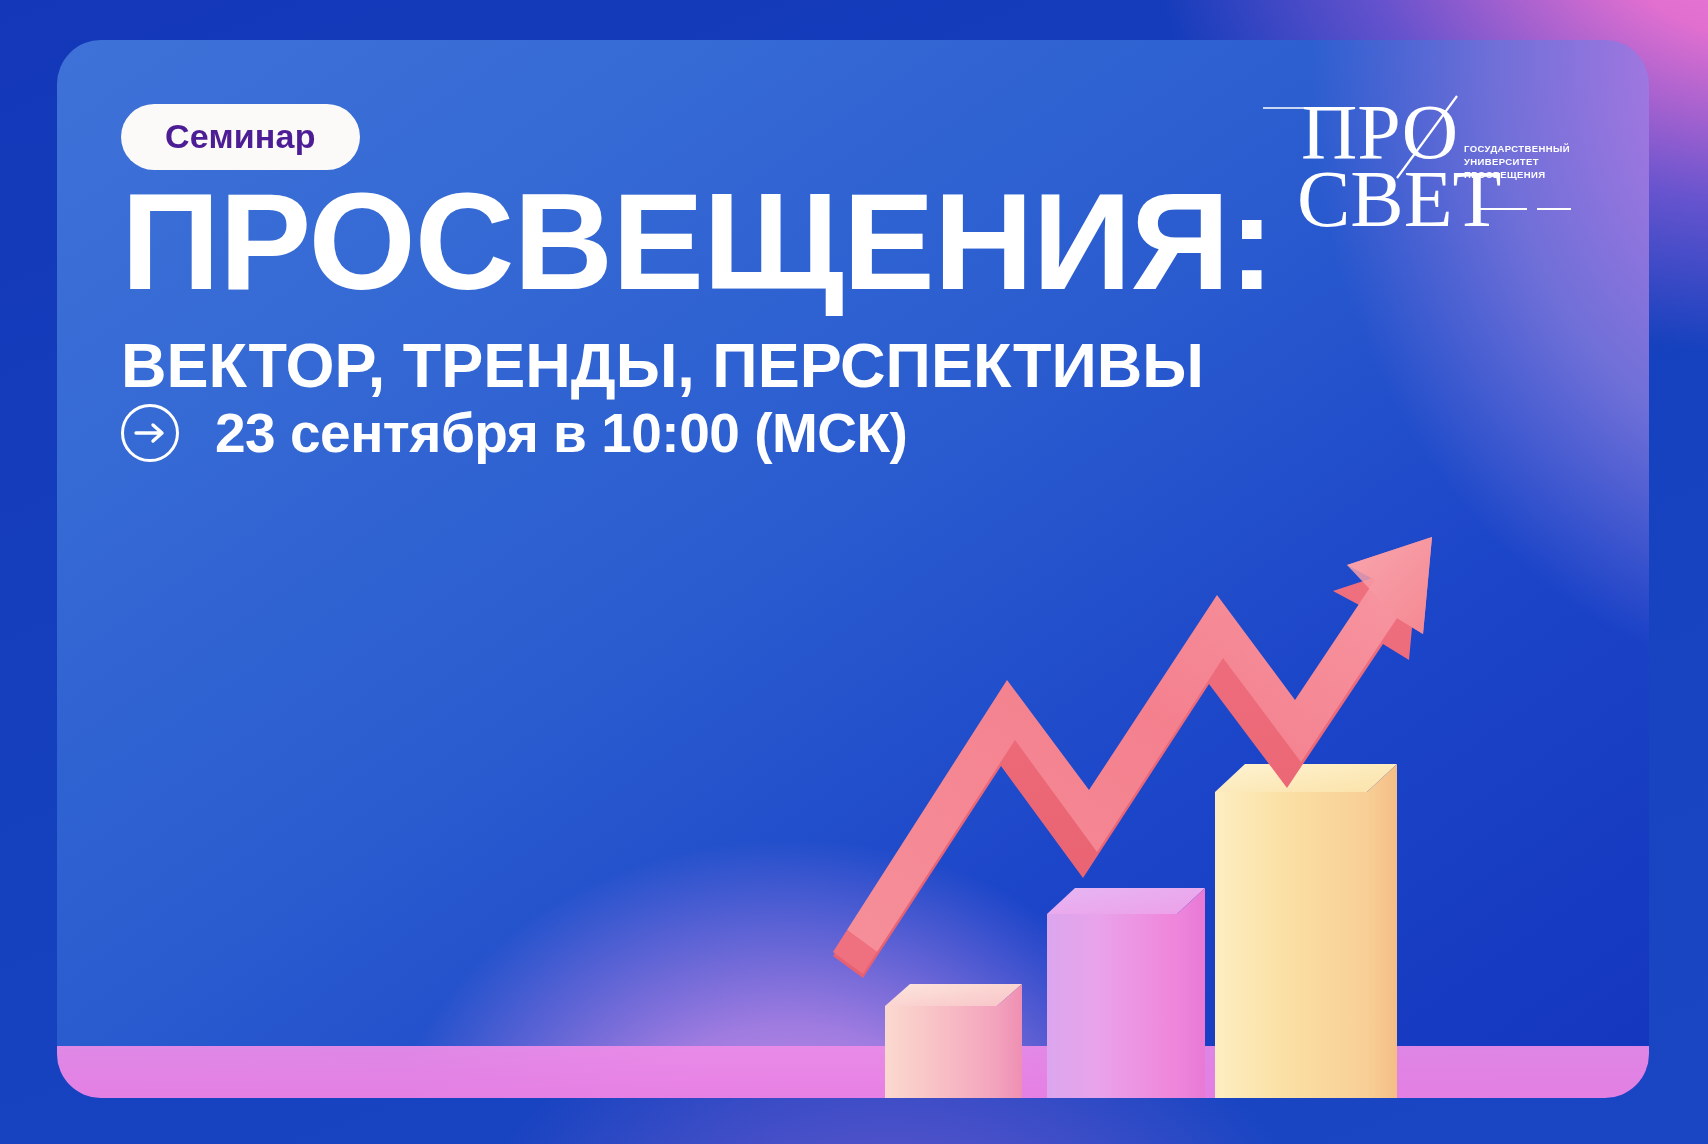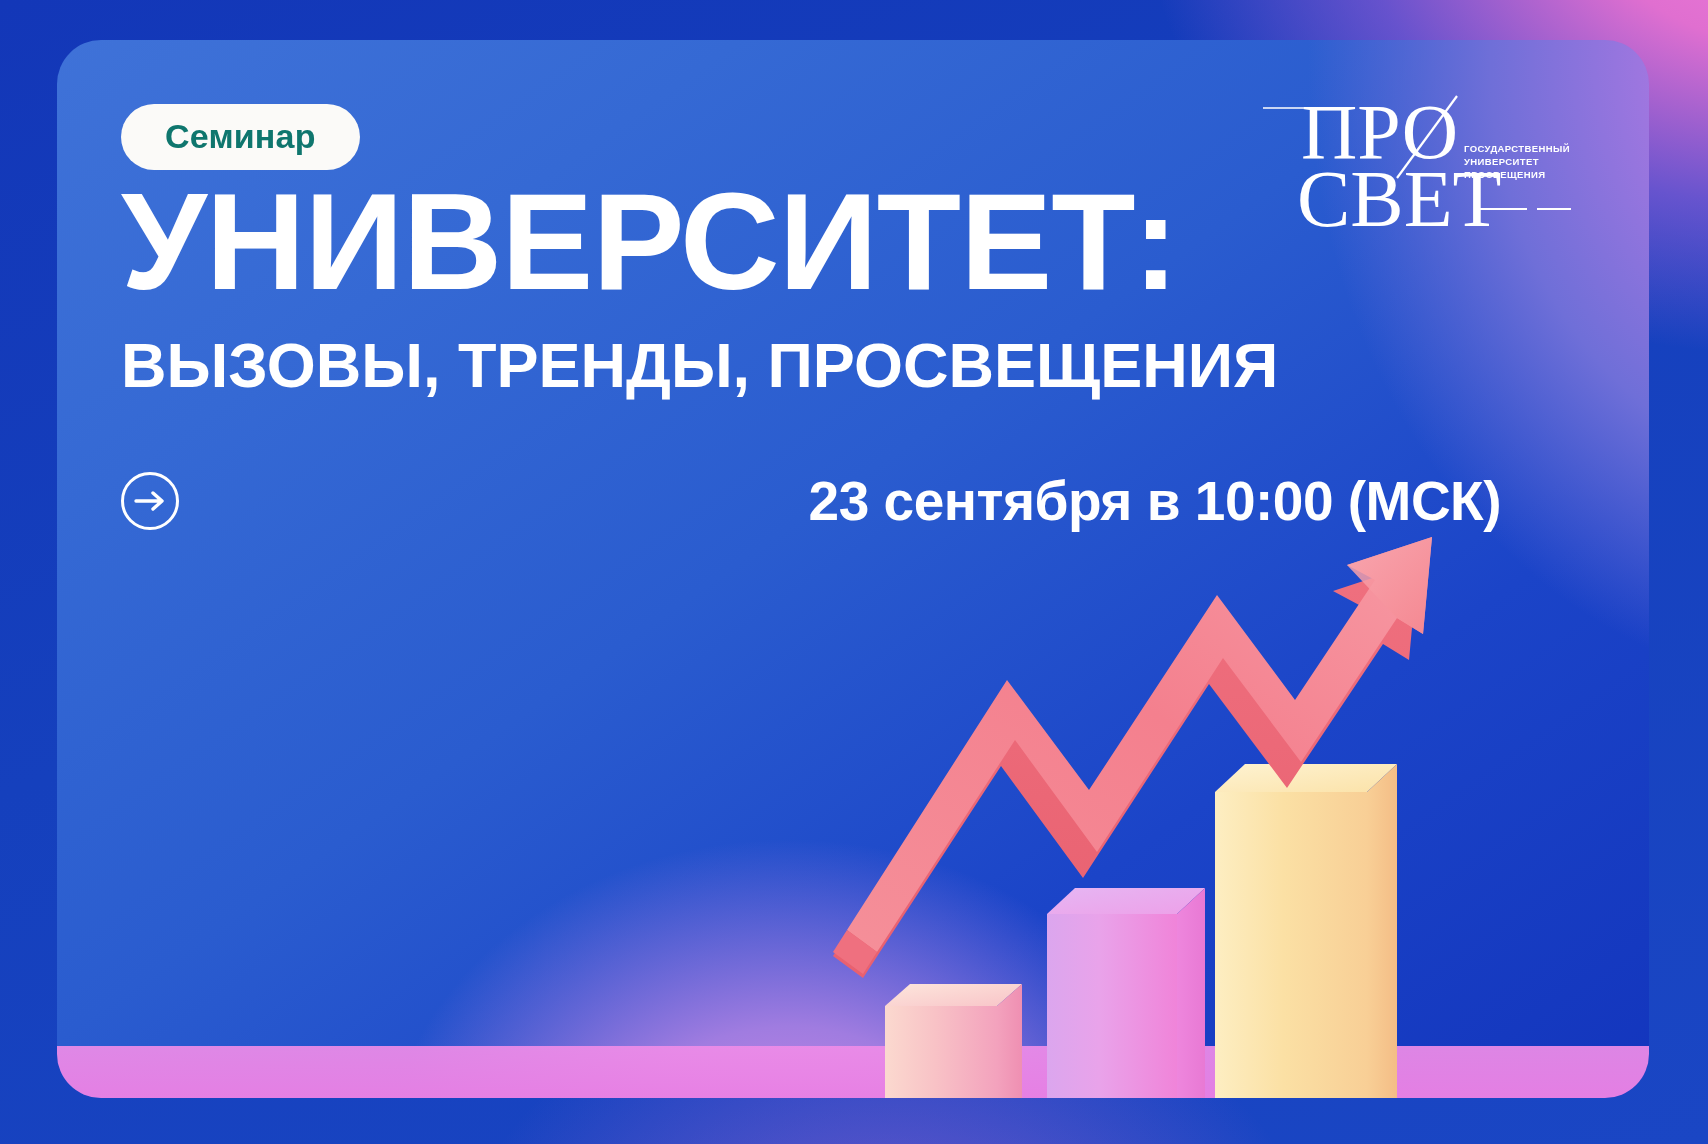--- a/index.html
+++ b/index.html
@@ -45,21 +45,21 @@
     left:0; right:0; bottom:0; height:52px;
     background:linear-gradient(180deg, rgba(238,140,232,0.92) 0%, rgba(232,128,228,0.98) 100%);
   }
 
   
   .content { position:absolute; left:64px; top:64px; width:1380px; z-index:6; }
 
   .badge {
     display:inline-block;
     background:#fbfaf8;
-    color:#0f766e;
+    color:#4c1d95;
     font-size:34px;
     font-weight:bold;
     letter-spacing:0.2px;
     padding:15px 44px 17px;
     border-radius:40px;
     line-height:1;
   }
 
   .title-1, .title-2 {
     color:#ffffff;
@@ -74,23 +74,21 @@
     color:#ffffff;
     font-weight:bold;
     font-size:63px;
     letter-spacing:0px;
     margin-top:20px;
     white-space:nowrap;
   }
 
   .datewrap {
     display:flex; align-items:center;
-    gap:26px;
-    margin-top:68px;
-    justify-content:space-between;
+    gap:36px;
   }
   .arrow-circle {
     width:58px; height:58px; flex:0 0 58px;
     border:3.5px solid #ffffff;
     border-radius:50%;
     display:flex; align-items:center; justify-content:center;
   }
   .date-text {
     color:#ffffff; font-weight:bold; font-size:55px;
     letter-spacing:-0.5px; white-space:nowrap;
@@ -237,22 +235,22 @@
 
           <path d="M 790 890 L 820 912 L 806 934 L 776 912 Z" fill="#ef707f"></path>
         </g>
       </svg>
     </div>
 
     <div class="floor"></div>
 
     <div class="content">
       <div class="badge">Семинар</div>
-      <div class="title-2">УНИВЕРСИТЕТ:</div>
-      <div class="subtitle">ВЫЗОВЫ, ТРЕНДЫ, ПРОСВЕЩЕНИЯ</div>
+      <div class="title-2">ПРОСВЕЩЕНИЯ:</div>
+      <div class="subtitle">ВЕКТОР, ТРЕНДЫ, ПЕРСПЕКТИВЫ</div>
 
       <div class="datewrap">
         <span class="arrow-circle">
           <svg width="32" height="22" viewBox="0 0 32 22" xmlns="http://www.w3.org/2000/svg">
             <path d="M2 11 H27 M19 3 L28 11 L19 19" fill="none" stroke="#ffffff" stroke-width="3.4" stroke-linecap="round" stroke-linejoin="round"></path>
           </svg>
         </span>
         <span class="date-text">23 сентября в 10:00 (МСК)</span>
       </div>
     </div>

